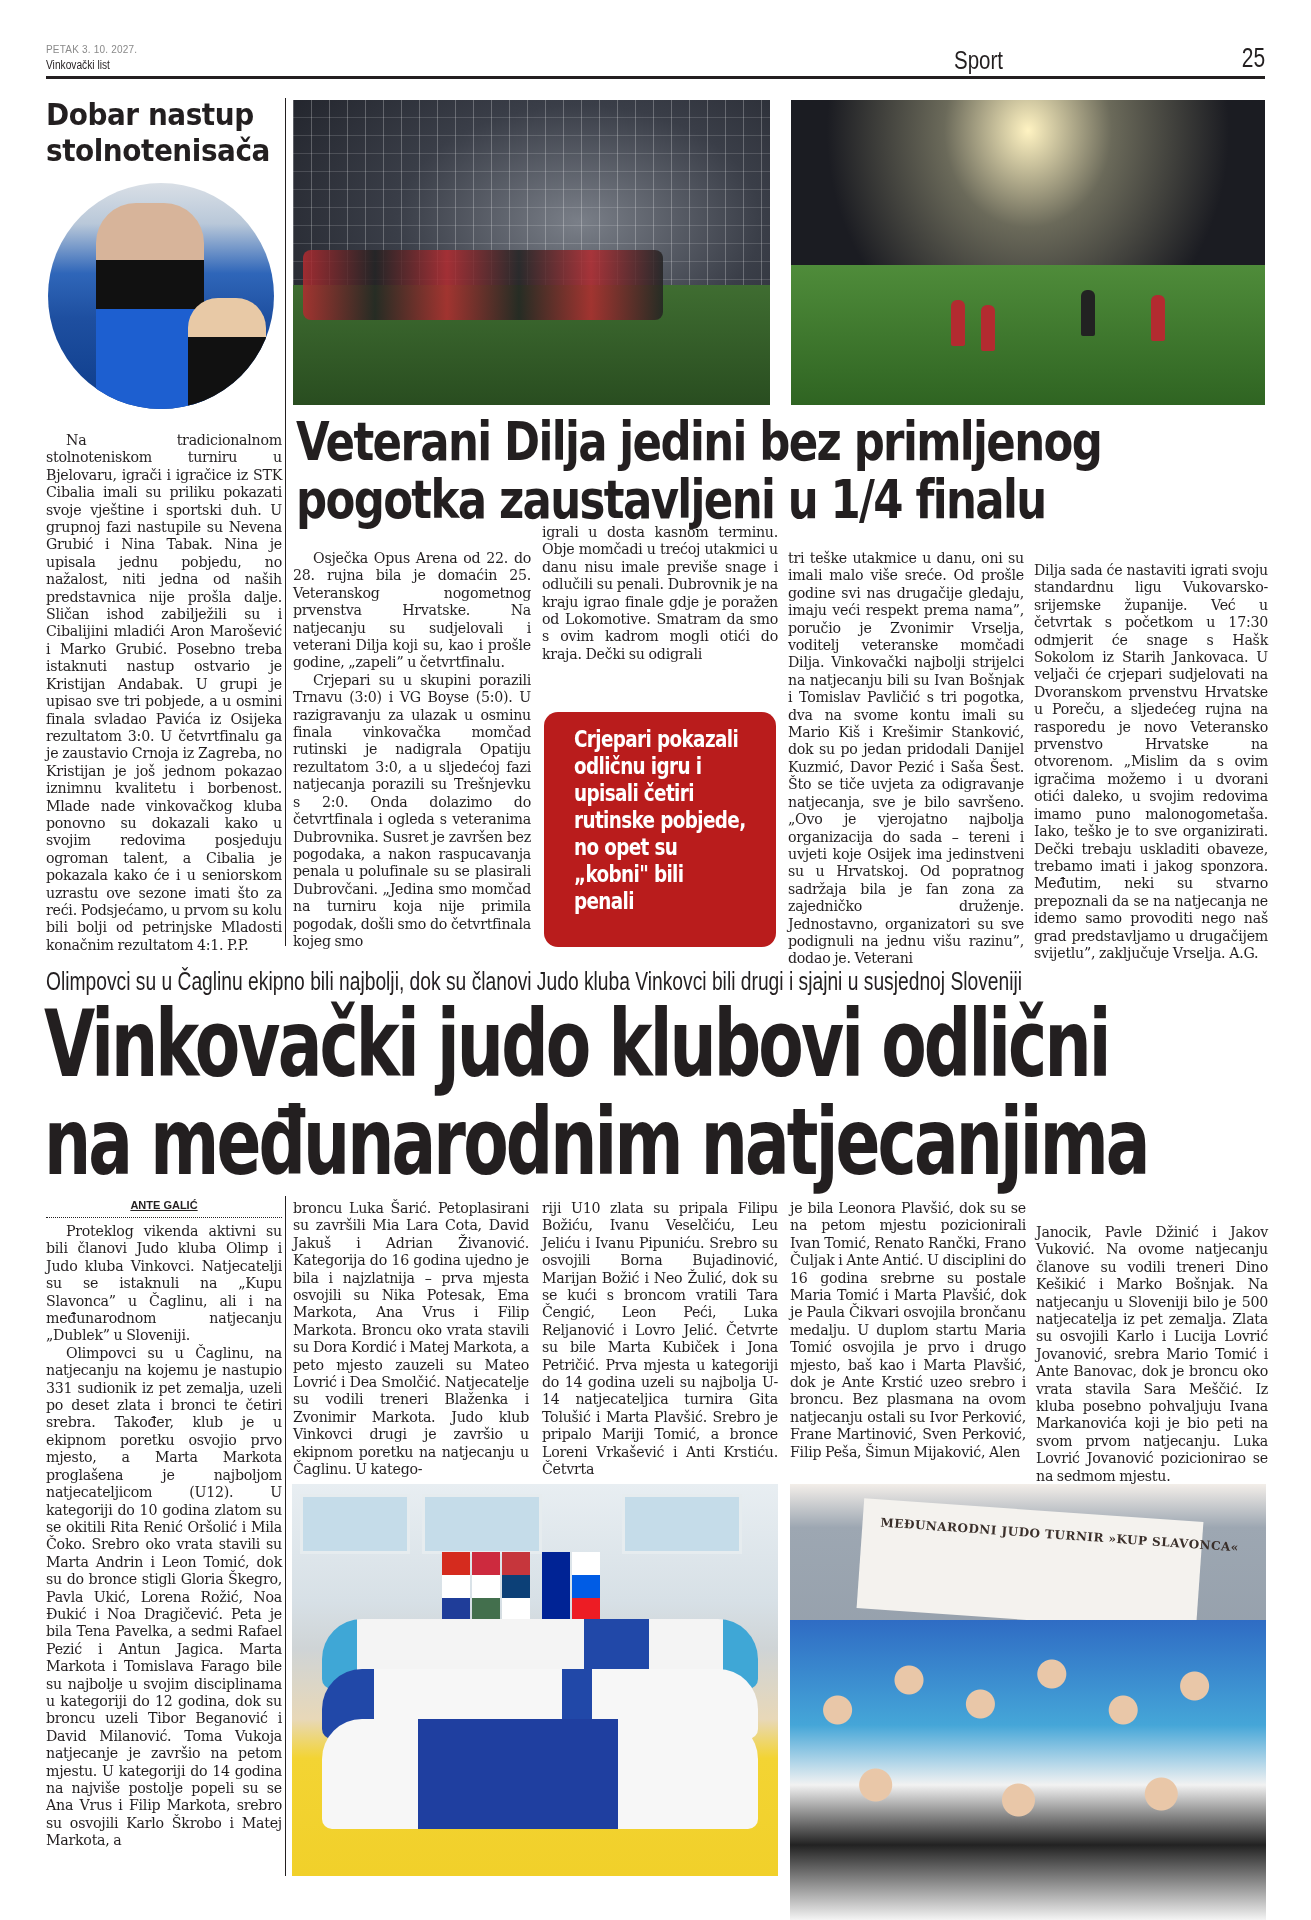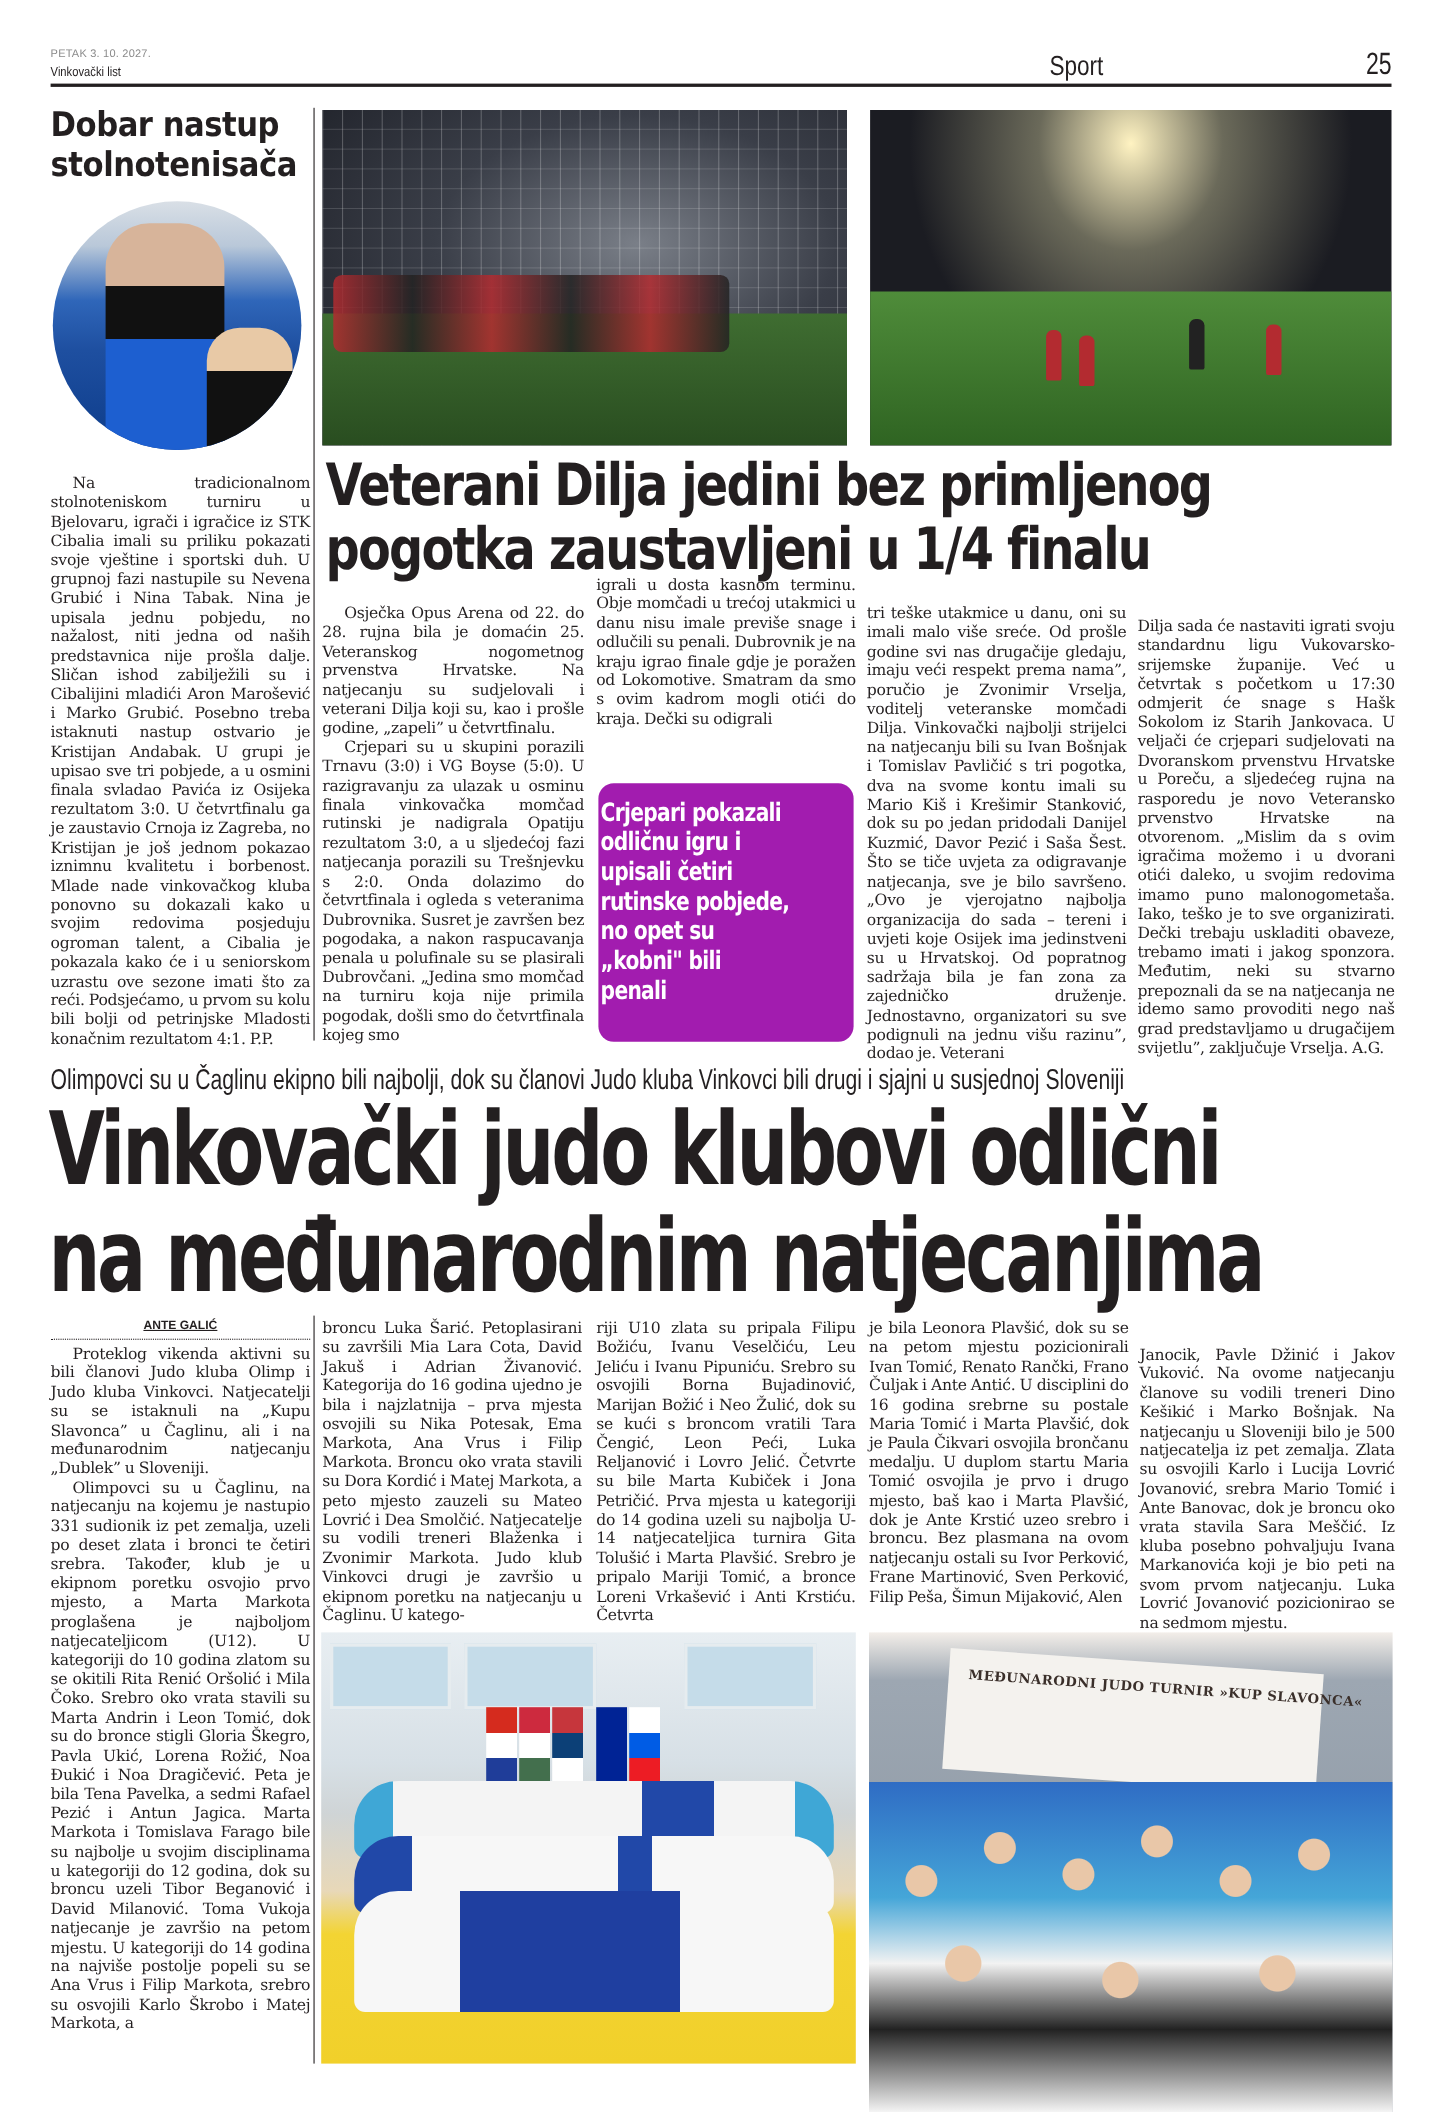--- a/index.html
+++ b/index.html
@@ -32,21 +32,21 @@
      radial-gradient(ellipse at 60% 40%, #7a7f88 0%, #3a3e48 45%, #1b1d24 100%); }
   .photo-night1 .fence { position: absolute; inset: 0; background-image: linear-gradient(90deg, rgba(255,255,255,0.25) 1px, transparent 1px), linear-gradient(0deg, rgba(255,255,255,0.15) 1px, transparent 1px); background-size: 18px 18px; }
   .photo-night1 .turf { position: absolute; left: 0; right: 0; bottom: 0; height: 120px; background: linear-gradient(180deg, #3f6d31, #294d20); }
   .photo-night1 .bench { position: absolute; left: 10px; top: 150px; width: 360px; height: 70px; background: linear-gradient(90deg, #b32b30, #222 20%, #b32b30 40%, #222 60%, #b32b30 80%, #222); opacity: 0.85; border-radius: 8px; }
   .photo-night2 { left: 791px; top: 100px; width: 474px; height: 305px; background: radial-gradient(ellipse at 50% 10%, #fff3c2 0%, #6b6a5a 25%, #1b1c22 60%); }
   .photo-night2 .turf { position: absolute; left: 0; right: 0; bottom: 0; height: 140px; background: linear-gradient(180deg, #4f8c3a, #2f6422); }
   .photo-night2 .p { position: absolute; width: 14px; height: 46px; background: #b32b30; border-radius: 6px 6px 2px 2px; }
 
   .headline-top { position: absolute; left: 296px; top: 413px; width: 970px; font: bold 53px/58px "DejaVu Sans", sans-serif; letter-spacing: -2px; color: #231f20; transform: scaleX(0.82); transform-origin: left; white-space: nowrap; }
 
-  .pullquote { position: absolute; left: 544px; top: 712px; width: 232px; height: 235px; background: #a21caf; border-radius: 14px; padding: 14px 2px; }
+  .pullquote { position: absolute; left: 544px; top: 712px; width: 232px; height: 235px; background: #b91c1c; border-radius: 14px; padding: 14px 30px; }
   .pullquote span { display: block; color: #fff; font: bold 23px/27px "DejaVu Sans", sans-serif; letter-spacing: -0.8px; transform: scaleX(0.8); transform-origin: left; width: 125%; }
 
   .kicker { position: absolute; left: 46px; top: 966px; font: 26px "Liberation Sans", sans-serif; color: #231f20; transform: scaleX(0.74); transform-origin: left; white-space: nowrap; }
   .headline-main { position: absolute; left: 44px; top: 996px; font: bold 92px/98px "DejaVu Sans", sans-serif; letter-spacing: -4px; color: #231f20; transform: scaleX(0.72); transform-origin: left; white-space: nowrap; }
 
   .byline { position: absolute; left: 46px; top: 1199px; width: 236px; text-align: center; font: bold 11px "Liberation Sans", sans-serif; color: #231f20; padding-bottom: 6px; border-bottom: 1px dotted #231f20; text-decoration: underline; }
 
   .photo-judo1 { left: 292px; top: 1484px; width: 486px; height: 392px; background: linear-gradient(180deg, #e8eef2 0%, #d7e0e6 30%, #cfd4d6 42%, #e8d8b8 60%, #f3d433 70%, #f1d02a 100%); }
   .photo-judo1 .win { position: absolute; top: 10px; height: 60px; background: #c5dce9; border: 3px solid #e6ecef; }
   .photo-judo1 .flag { position: absolute; top: 68px; width: 28px; height: 70px; }
@@ -134,21 +134,21 @@
 </div>
 
 <div class="kicker">Olimpovci su u Čaglinu ekipno bili najbolji, dok su članovi Judo kluba Vinkovci bili drugi i sjajni u susjednoj Sloveniji</div>
 <div class="headline-main">
   <div>Vinkovački judo klubovi odlični</div>
   <div>na međunarodnim natjecanjima</div>
 </div>
 
 <div class="byline">ANTE GALIĆ</div>
 <div class="col text" style="left:46px; top:1223px; width:236px;">
-  <p>Proteklog vikenda aktivni su bili članovi Judo kluba Olimp i Judo kluba Vinkovci. Natjecatelji su se istaknuli na „Kupu Slavonca” u Čaglinu, ali i na međunarodnim natjecanju „Dublek” u Sloveniji.</p>
+  <p>Proteklog vikenda aktivni su bili članovi Judo kluba Olimp i Judo kluba Vinkovci. Natjecatelji su se istaknuli na „Kupu Slavonca” u Čaglinu, ali i na međunarodnom natjecanju „Dublek” u Sloveniji.</p>
   <p>Olimpovci su u Čaglinu, na natjecanju na kojemu je nastupio 331 sudionik iz pet zemalja, uzeli po deset zlata i bronci te četiri srebra. Također, klub je u ekipnom poretku osvojio prvo mjesto, a Marta Markota proglašena je najboljom natjecateljicom (U12). U kategoriji do 10 godina zlatom su se okitili Rita Renić Oršolić i Mila Čoko. Srebro oko vrata stavili su Marta Andrin i Leon Tomić, dok su do bronce stigli Gloria Škegro, Pavla Ukić, Lorena Rožić, Noa Đukić i Noa Dragičević. Peta je bila Tena Pavelka, a sedmi Rafael Pezić i Antun Jagica. Marta Markota i Tomislava Farago bile su najbolje u svojim disciplinama u kategoriji do 12 godina, dok su broncu uzeli Tibor Beganović i David Milanović. Toma Vukoja natjecanje je završio na petom mjestu. U kategoriji do 14 godina na najviše postolje popeli su se Ana Vrus i Filip Markota, srebro su osvojili Karlo Škrobo i Matej Markota, a</p>
 </div>
 <div class="col text" style="left:293px; top:1200px; width:236px;">
   <span>broncu Luka Šarić. Petoplasirani su završili Mia Lara Cota, David Jakuš i Adrian Živanović. Kategorija do 16 godina ujedno je bila i najzlatnija – prva mjesta osvojili su Nika Potesak, Ema Markota, Ana Vrus i Filip Markota. Broncu oko vrata stavili su Dora Kordić i Matej Markota, a peto mjesto zauzeli su Mateo Lovrić i Dea Smolčić. Natjecatelje su vodili treneri Blaženka i Zvonimir Markota. Judo klub Vinkovci drugi je završio u ekipnom poretku na natjecanju u Čaglinu. U katego-</span>
 </div>
 <div class="col text" style="left:542px; top:1200px; width:236px;">
   <span>riji U10 zlata su pripala Filipu Božiću, Ivanu Veselčiću, Leu Jeliću i Ivanu Pipuniću. Srebro su osvojili Borna Bujadinović, Marijan Božić i Neo Žulić, dok su se kući s broncom vratili Tara Čengić, Leon Peći, Luka Reljanović i Lovro Jelić. Četvrte su bile Marta Kubiček i Jona Petričić. Prva mjesta u kategoriji do 14 godina uzeli su najbolja U-14 natjecateljica turnira Gita Tolušić i Marta Plavšić. Srebro je pripalo Mariji Tomić, a bronce Loreni Vrkašević i Anti Krstiću. Četvrta</span>
 </div>
 <div class="col text" style="left:790px; top:1200px; width:236px;">
   <span>je bila Leonora Plavšić, dok su se na petom mjestu pozicionirali Ivan Tomić, Renato Rančki, Frano Čuljak i Ante Antić. U disciplini do 16 godina srebrne su postale Maria Tomić i Marta Plavšić, dok je Paula Čikvari osvojila brončanu medalju. U duplom startu Maria Tomić osvojila je prvo i drugo mjesto, baš kao i Marta Plavšić, dok je Ante Krstić uzeo srebro i broncu. Bez plasmana na ovom natjecanju ostali su Ivor Perković, Frane Martinović, Sven Perković, Filip Peša, Šimun Mijaković, Alen</span>

